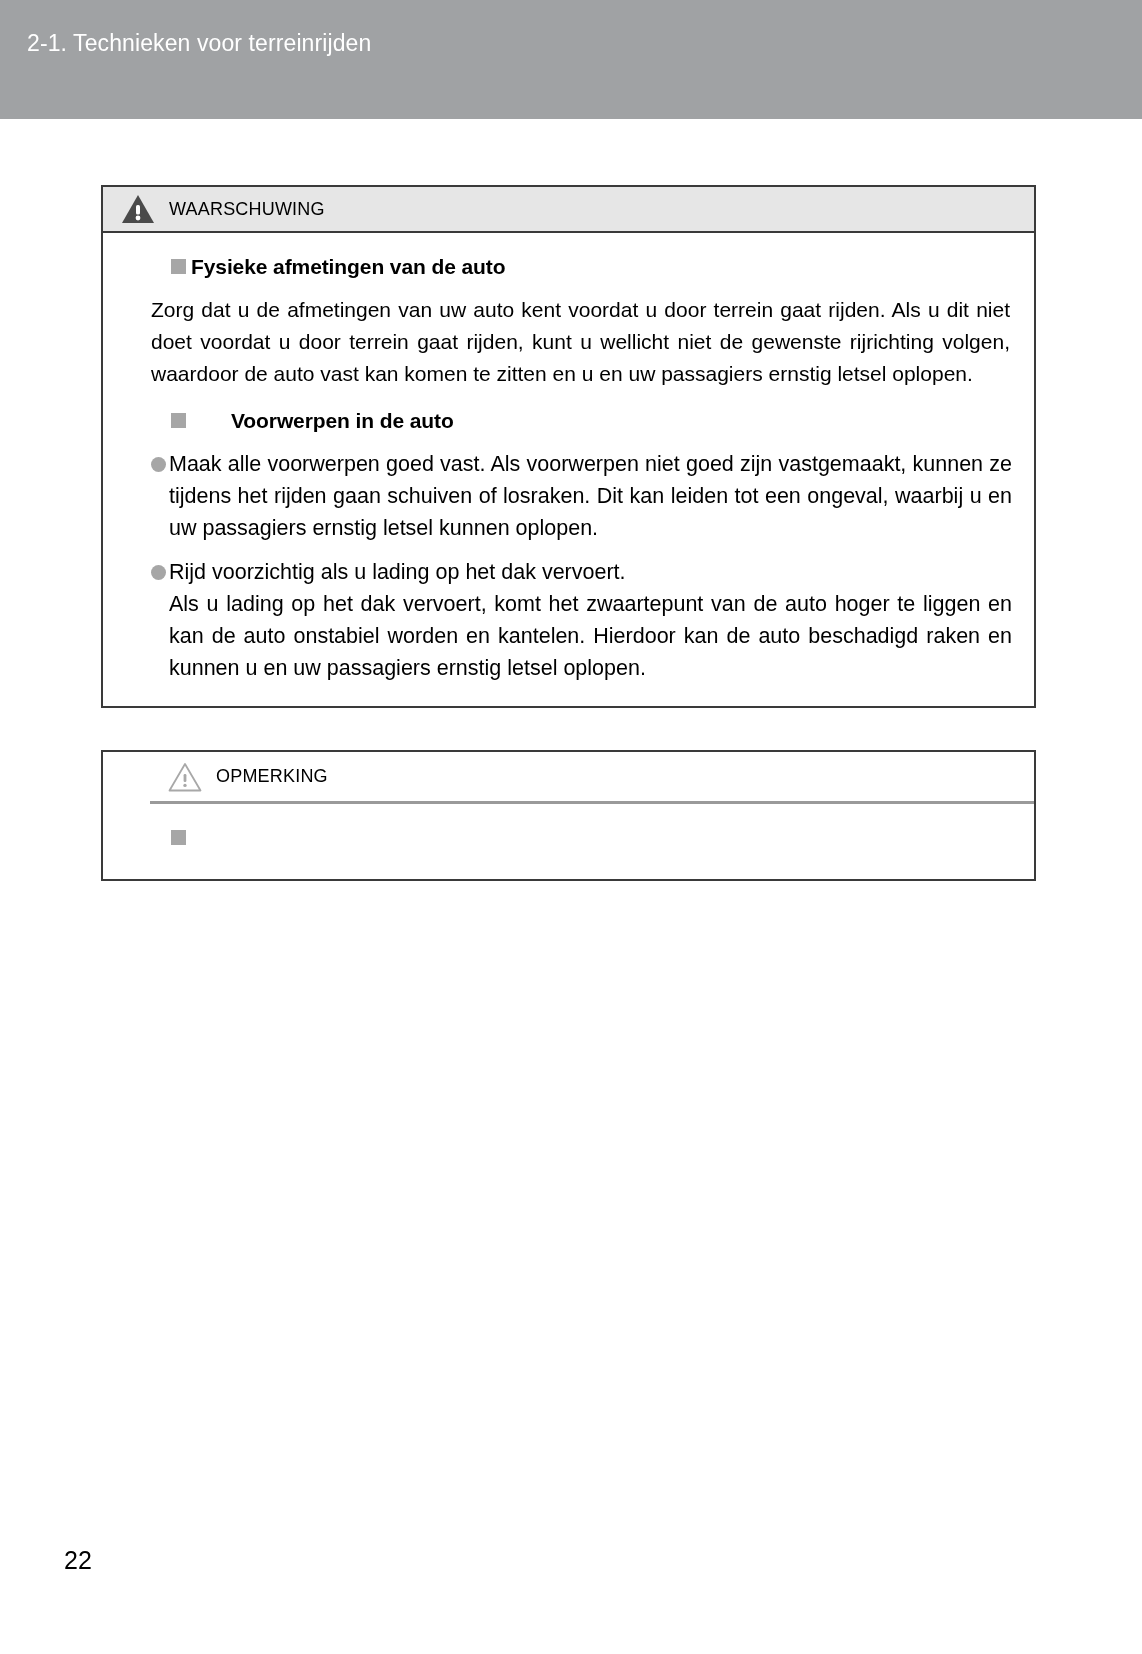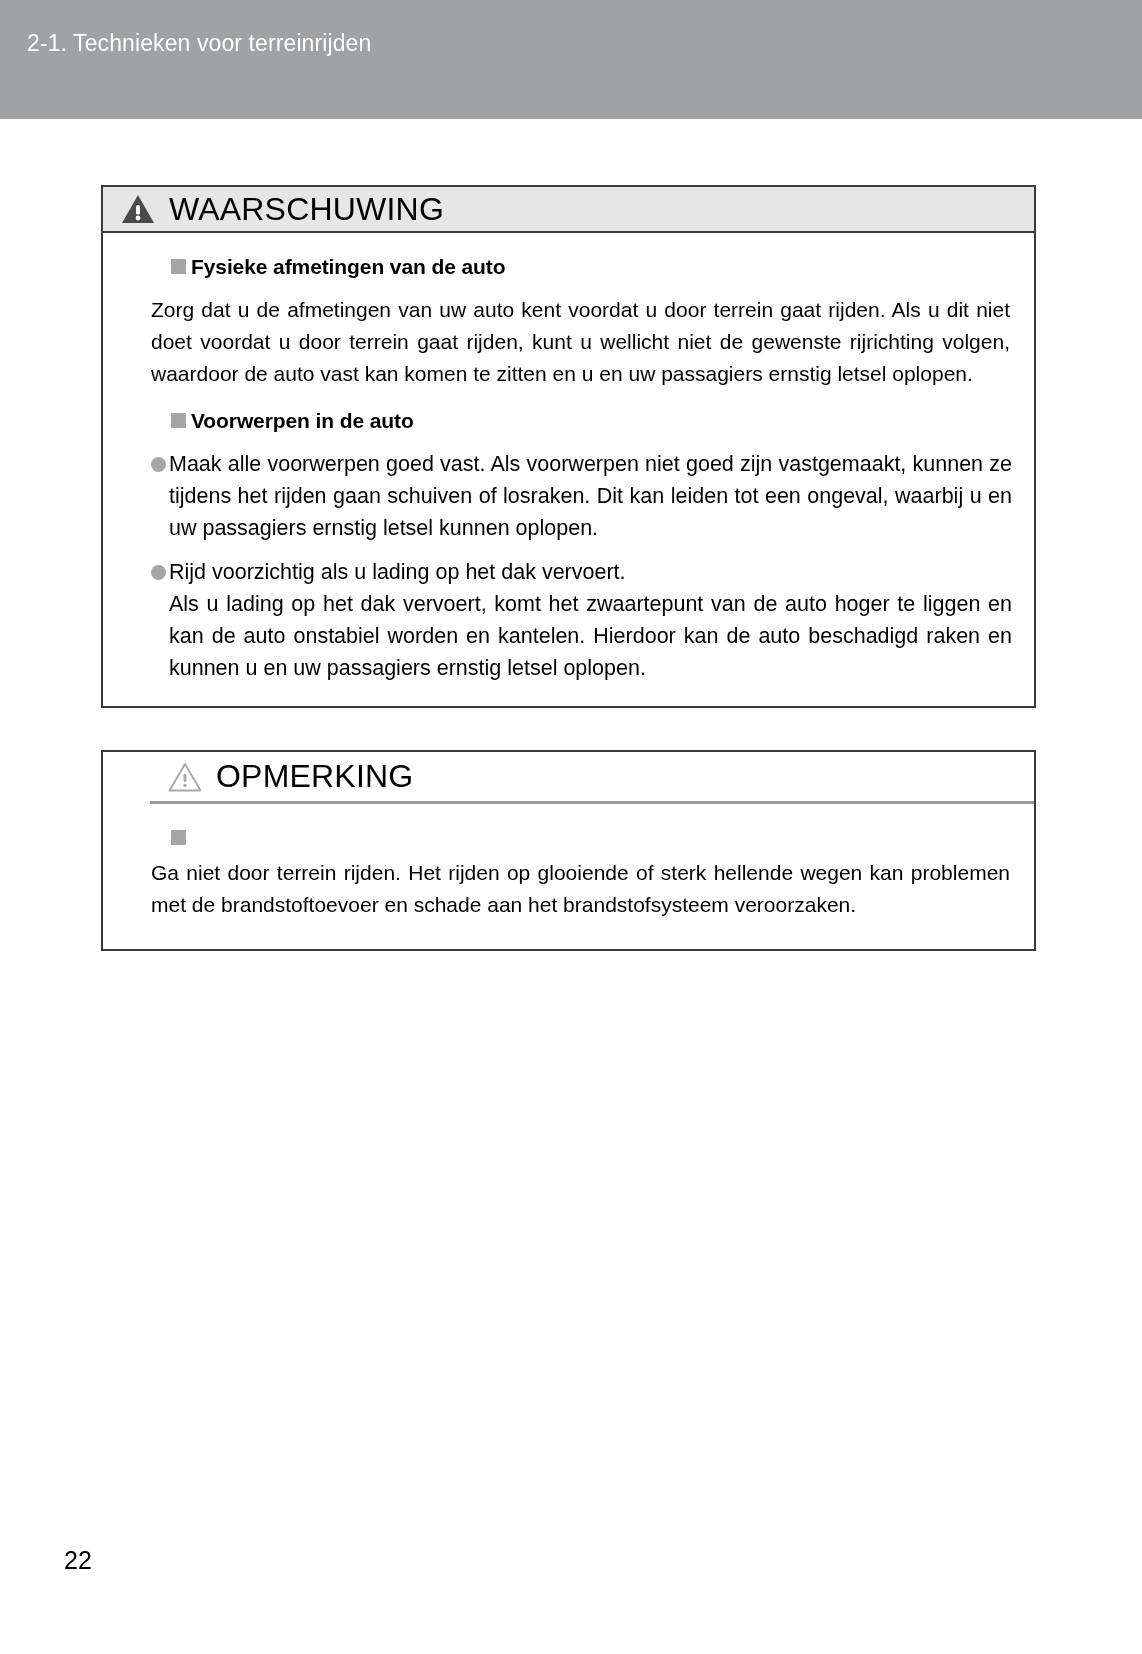--- a/index.html
+++ b/index.html
@@ -63,21 +63,21 @@
     background: #e6e6e6;
     border-bottom: 2px solid #3a3a3a;
   }
   .callout.notice > .callout-head {
     background: #ffffff;
     border-bottom: 3px solid #9a9a9a;
     height: 52px;
     margin-left: 47px;
   }
   .callout-head-title {
-    font-size: 32px;
+    font-size: 18px;
     letter-spacing: 0.2px;
     margin-left: 14px;
     white-space: nowrap;
   }
   .callout.warning .callout-head-title { color: #000; }
   .callout.notice  .callout-head-title { color: #000; }
 
   .tri-icon { display: block; }
 
   .callout-body {
@@ -177,21 +177,21 @@
     </div>
 
     <div class="callout-body">
 
       <div class="sub-head">
         <span class="sq-bullet"></span>
         <span class="sub-head-text">Fysieke afmetingen van de auto</span>
       </div>
       <p class="para">Zorg dat u de afmetingen van uw auto kent voordat u door terrein gaat rijden. Als u dit niet doet voordat u door terrein gaat rijden, kunt u wellicht niet de gewenste rijrichting volgen, waardoor de auto vast kan komen te zitten en u en uw passagiers ernstig letsel oplopen.</p>
 
-      <div class="sub-head" style="margin-top:16px;">
+      <div class="sub-head" style="margin-top:16px;gap:40px;">
         <span class="sq-bullet"></span>
         <span class="sub-head-text">Voorwerpen in de auto</span>
       </div>
 
       <div class="disc-item">
         <span class="disc-bullet"></span>
         <span class="disc-text">Maak alle voorwerpen goed vast. Als voorwerpen niet goed zijn vastgemaakt, kunnen ze tijdens het rijden gaan schuiven of losraken. Dit kan leiden tot een ongeval, waarbij u en uw passagiers ernstig letsel kunnen oplopen.</span>
       </div>
 
       <div class="disc-item">
@@ -215,19 +215,18 @@
           <circle cx="17" cy="23.4" r="1.7" fill="#a8a8a8"></circle>
         </svg>
       </span>
       <span class="callout-head-title">OPMERKING</span>
     </div>
 
     <div class="callout-body">
       <div class="sub-head">
         <span class="sq-bullet"></span>
       </div>
-      <p class="para">Ga niet door terrein rijden. Het rijden op glooiende of sterk hellende wegen kan problemen met de brandstoftoevoer en schade aan het brandstofsysteem veroorzaken.</p>
     </div>
   </div>
 
 </div>
 
 <div class="page-number">22</div>
 
 </body></html>

